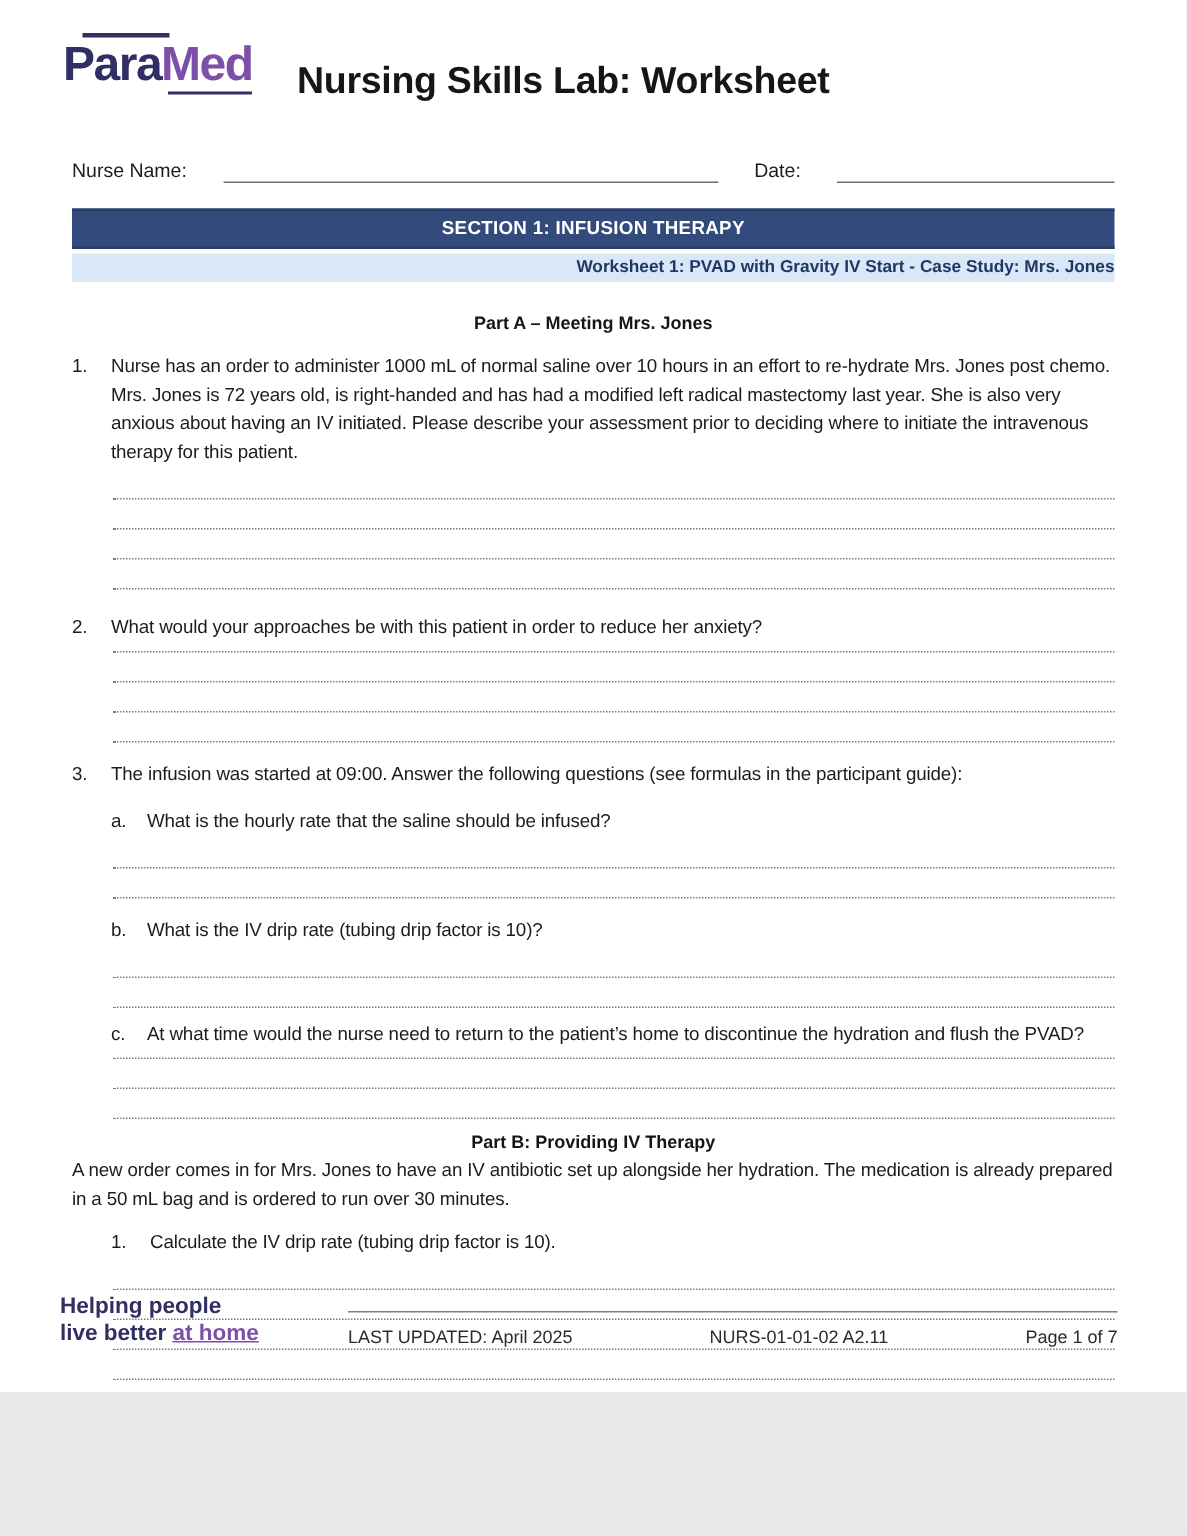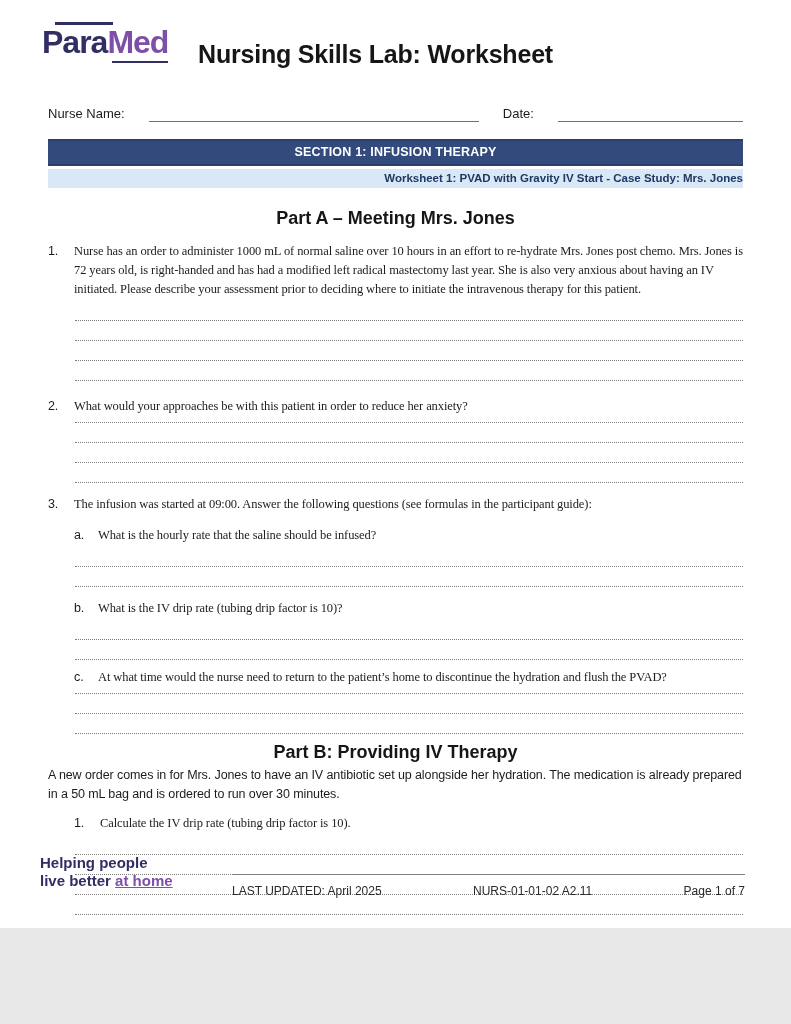--- a/index.html
+++ b/index.html
@@ -46,40 +46,40 @@
   }
   .banner-worksheet {
     margin-top:3px;
     background:var(--worksheet-banner-bg,#d9e8f6);
     color:var(--worksheet-banner-text,#1f3864);
     font-weight:bold; font-size:11.5px;
     text-align:right; padding:3px 0 4px;
   }
 
   
-  .part-heading { margin-top:20px; text-align:center; font-size:18px; font-weight:bold; color:#161616; }
+  .part-heading { margin-top:20px; text-align:center; font-size:12px; font-weight:bold; color:#161616; }
 
   .question, .sub-question { display:flex; font-size:12.5px; line-height:19px; letter-spacing:-0.1px; }
   .q-num { flex:0 0 26px; }
-  .q-body { flex:1;font-family:Liberation Serif, serif; }
+  .q-body { flex:1; }
   .sub-question { margin-left:26px; }
   .sub-question .q-num { flex:0 0 24px; }
 
   .mt-13 { margin-top:13px; } .mt-16 { margin-top:16px; }
   .mt-12 { margin-top:12px; } .mt-10 { margin-top:10px; } .mt-8 { margin-top:8px; }
   .mt-3  { margin-top:3px; }
 
   .answer-lines { margin-left:27px; margin-top:2px; }
   .answer-lines.tight { margin-top:-13px; }
   .answer-line { height:20px; border-bottom:1px dotted #7c7c7c; }
 
   .intro-text { font-size:12.5px; line-height:19px; letter-spacing:-0.1px; margin-top:3px; }
 
   
-  .footer { position:absolute; left:40px; right:46px; bottom:30px; display:flex; align-items:flex-start; }
+  .footer { position:absolute; left:40px; right:46px; bottom:30px; display:flex; align-items:flex-end; }
   .tagline { width:192px; font-size:15px; font-weight:bold; line-height:18px; color:var(--navy,#312e63); white-space:nowrap; }
   .tagline-purple { color:var(--purple,#7e4fa8);text-decoration:underline; }
   .footer-right {
     flex:1; margin-top:20px; border-top:1.5px solid #7f7f7f; padding-top:9px;
     display:flex; justify-content:space-between; align-items:baseline;
     font-size:12px; color:#2b2b2b;
   }
 </style>
 </head>
 <body>

